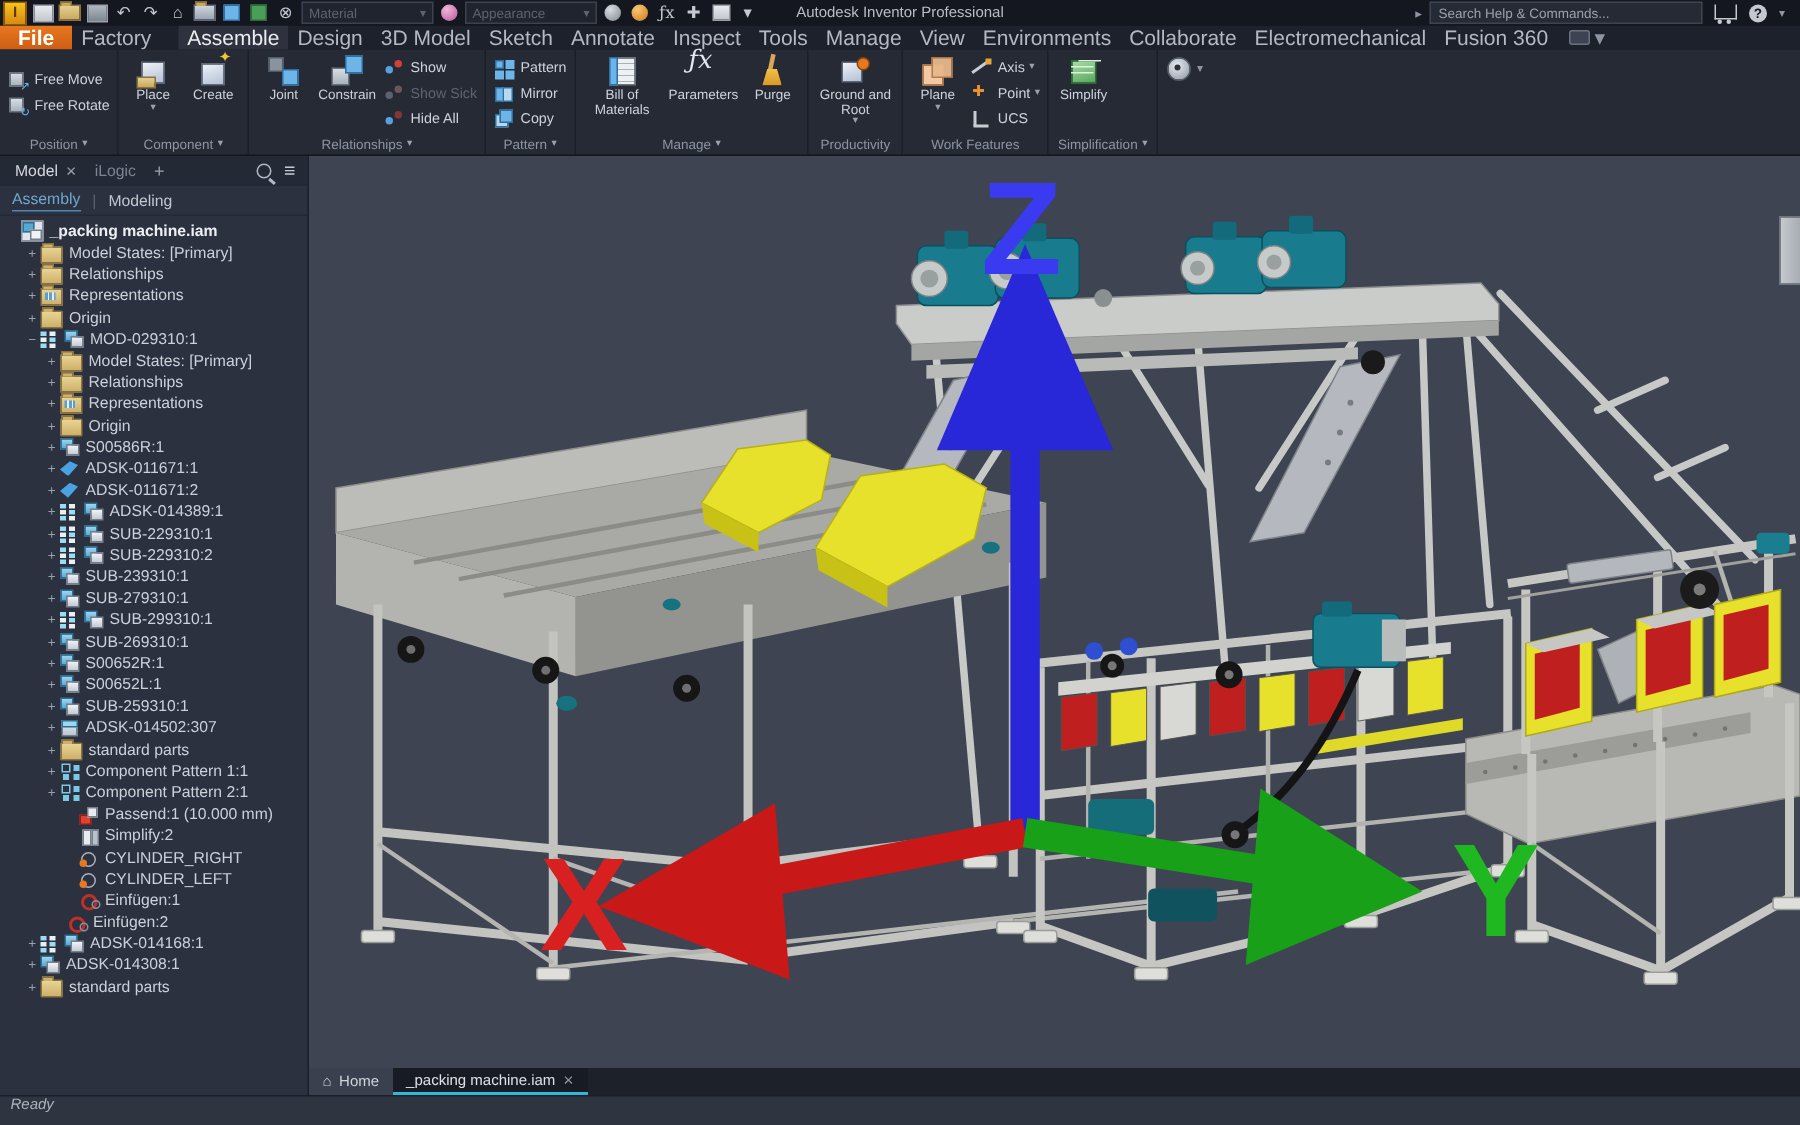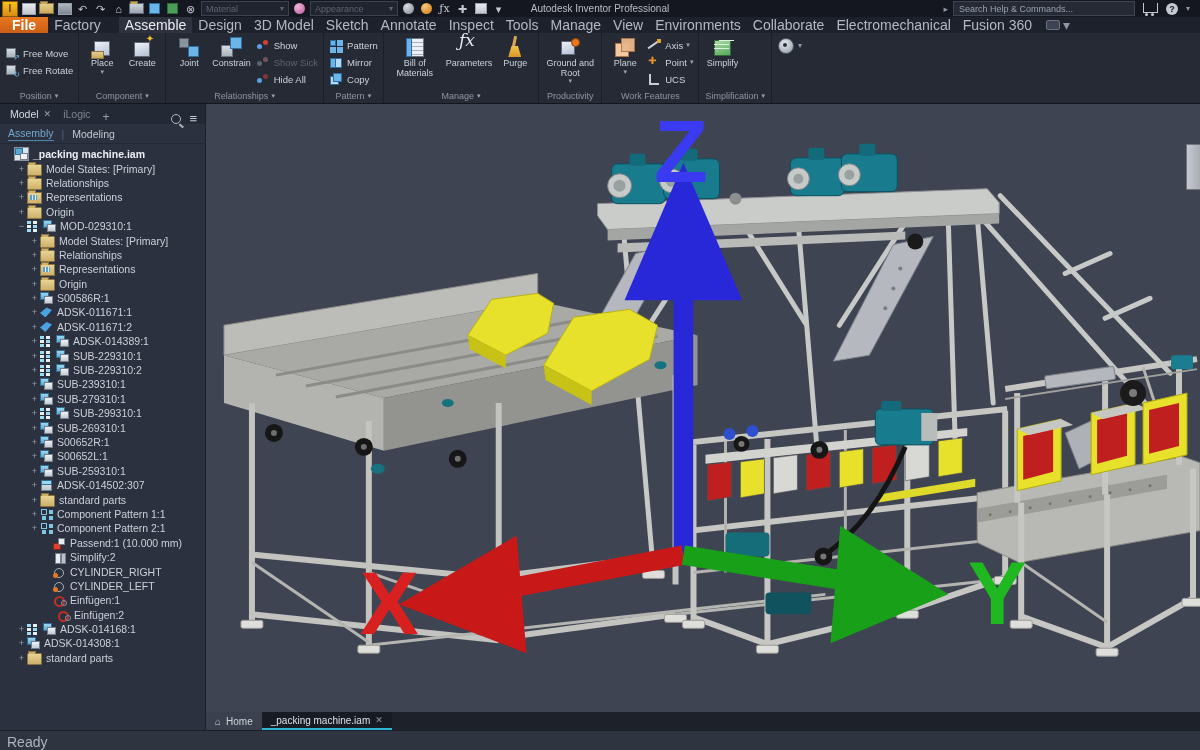--- a/index.html
+++ b/index.html
@@ -111,21 +111,21 @@
   .si-ucs:after{left:2px;bottom:1px;width:10px;height:2px;background:#c8cdd4;}
   .bi-extra{width:14px;height:14px;border-radius:50%;background:radial-gradient(circle at 40% 35%,#e8ecf0,#8a93a0);
             border:1px solid #535b68;position:relative;}
   .bi-extra:before{content:"";position:absolute;left:4px;top:4px;width:4px;height:4px;border-radius:50%;background:#2b313c;}
   .ribbon-extra{display:flex;align-items:flex-start;gap:4px;padding:5px 6px;}
 
   
   .main{flex:1;display:flex;min-height:0;}
   
   .browser{width:205px;background:#2b313f;display:flex;flex-direction:column;border-right:1px solid #1b1f28;}
-  .b-head{height:20px;background:#242936;display:flex;align-items:flex-end;font-size:10.5px;padding:0 4px;}
+  .b-head{height:20px;background:#242936;display:flex;align-items:center;font-size:10.5px;padding:0 4px;}
   .b-tab{display:flex;align-items:center;gap:5px;padding:0 6px;height:100%;color:#d6dae0;}
   .b-tab .x{color:#9aa1ad;font-size:9px;}
   .b-tab.dim{color:#7d8592;}
   .b-plus{color:#9aa1ad;padding:0 6px;font-size:12px;}
   .b-icons{margin-left:auto;display:flex;align-items:center;gap:8px;padding-right:4px;}
   .search-glyph{width:8px;height:8px;border:1.5px solid #b3b9c4;border-radius:50%;position:relative;}
   .search-glyph:after{content:"";position:absolute;right:-4px;bottom:-3px;width:5px;height:1.5px;background:#b3b9c4;transform:rotate(40deg);}
   .burger{color:#c3c8d1;font-size:13px;line-height:10px;}
   .b-subtabs{height:19px;display:flex;align-items:center;font-size:10.5px;padding:0 8px;gap:8px;border-bottom:1px solid #232836;}
   .b-subtab-active{color:#6fa8cf;border-bottom:1px solid #4f86ad;padding-bottom:1px;}
@@ -173,21 +173,21 @@
 
   
   .doctabs{height:18px;background:#1d2129;display:flex;align-items:stretch;font-size:10px;}
   .dtab{display:flex;align-items:center;gap:5px;padding:0 9px;color:#cfd3da;}
   .dtab.home{background:#3a404d;}
   .dtab.active{background:#171b23;border-bottom:2px solid #2fb6d9;color:#dde0e6;}
   .dtab .x{color:#8d95a2;font-size:9px;}
   .home-glyph{font-size:10px;color:#cfd3da;}
 
   
-  .statusbar{height:19px;background:#2e3440;display:flex;align-items:flex-end;font-size:14px;color:#aeb4bd;padding:0 7px;border-top:1px solid #1b1f28;}
+  .statusbar{height:19px;background:#2e3440;display:flex;align-items:flex-start;font-size:10px;color:#aeb4bd;padding:0 7px;border-top:1px solid #1b1f28;font-style:italic;}
 </style>
 </head>
 <body>
 
 <div class="app">
 
   <div class="titlebar">
     <div class="title-center">Autodesk Inventor Professional</div>
     <div class="qat">
       <span class="q-logo">I</span>
@@ -599,21 +599,21 @@
           <div class="trow" style="padding-left: 42px;">
             <span class="texp"></span>
             <span class="ti ti-cyl"></span>
             <span>CYLINDER_LEFT</span>
           </div>
           <div class="trow" style="padding-left: 42px;">
             <span class="texp"></span>
             <span class="ti ti-insert"></span>
             <span>Einfügen:1</span>
           </div>
-          <div class="trow" style="padding-left: 46px;">
+          <div class="trow" style="padding-left: 34px;">
             <span class="texp"></span>
             <span class="ti ti-insert"></span>
             <span>Einfügen:2</span>
           </div>
           <div class="trow" style="padding-left: 16px;">
             <span class="texp">+</span>
             <span class="ti ti-flex"></span>
             <span class="ti ti-asm"></span>
             <span>ADSK-014168:1</span>
           </div>

